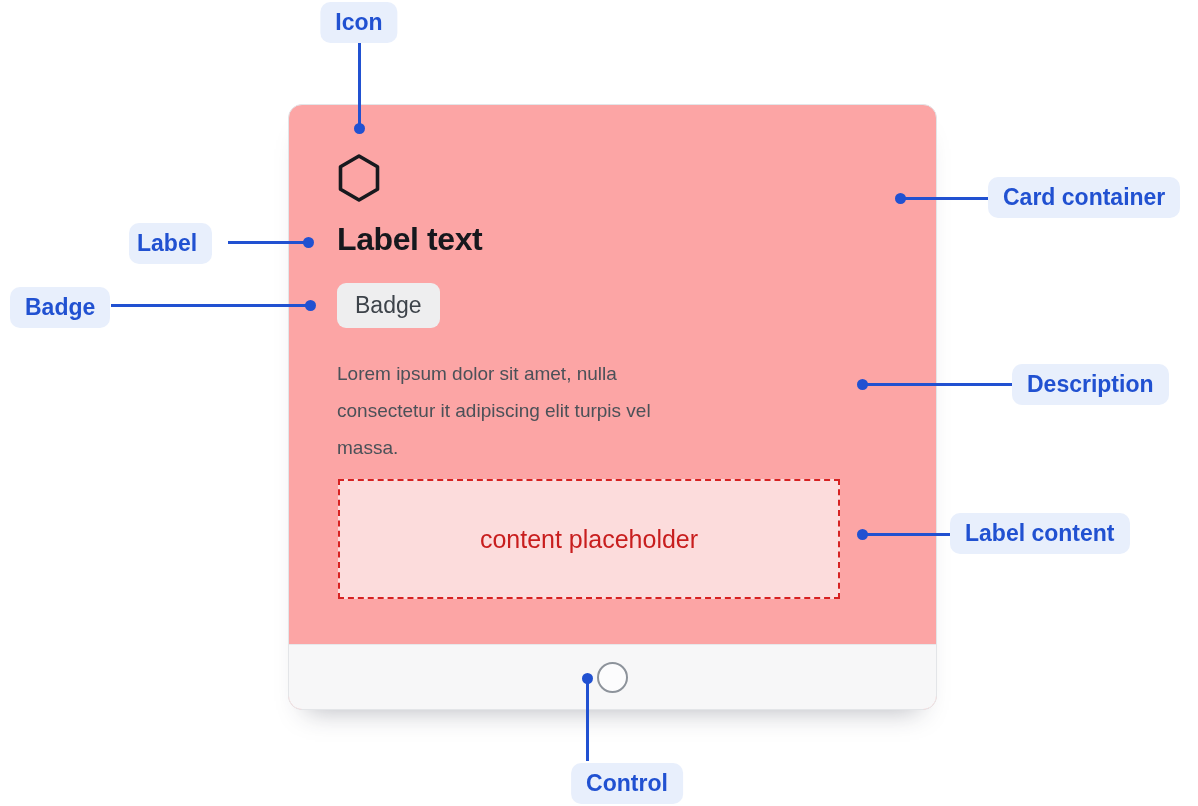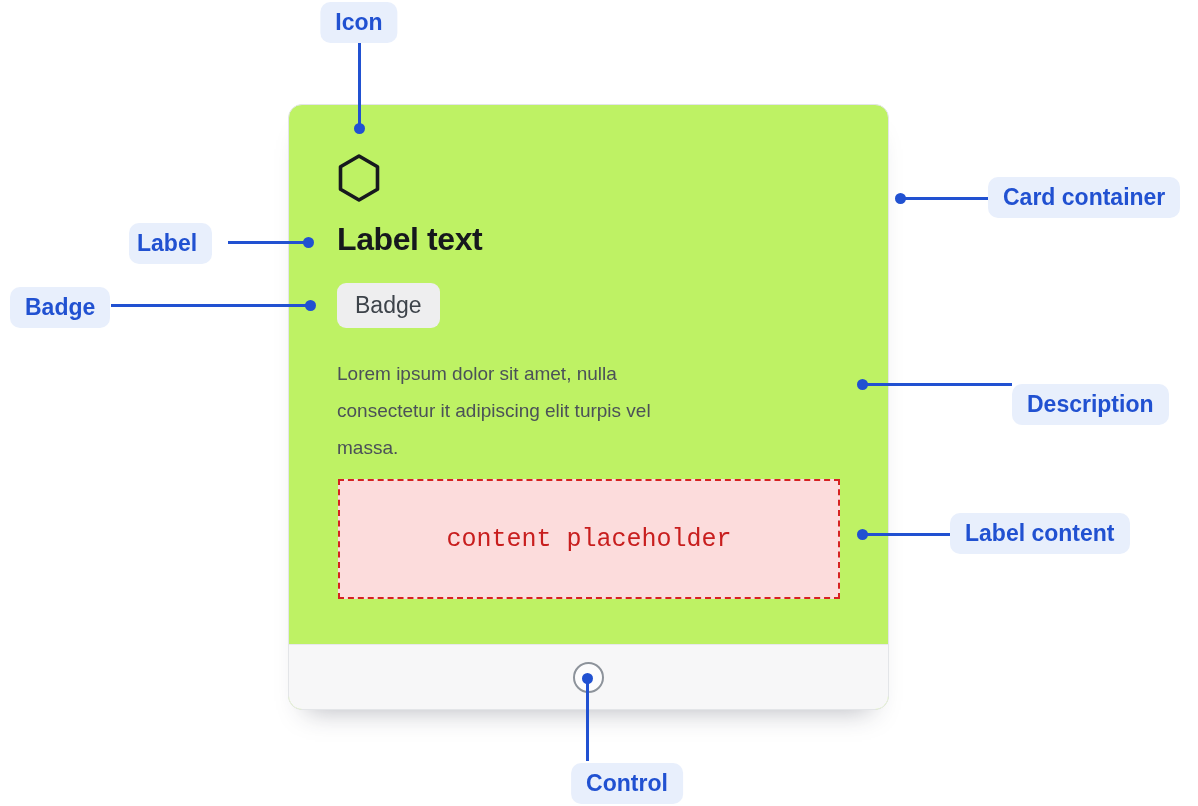--- a/index.html
+++ b/index.html
@@ -18,22 +18,22 @@
     --icon-stroke:#17191e;
   }
   html,body{margin:0;padding:0;background:#ffffff;}
   .canvas{
     position:relative;width:1198px;height:806px;overflow:hidden;
     font-family:"Liberation Sans","DejaVu Sans",sans-serif;
     background:#ffffff;
   }
   
   .card{
-    position:absolute;left:288px;top:104px;width:601px;height:606px;
-    background:#bef264;border:1px solid var(--card-border);border-radius:14px;
+    position:absolute;left:288px;top:104px;width:649px;height:606px;
+    background:#fca5a5;border:1px solid var(--card-border);border-radius:14px;
     box-shadow:0 18px 26px -18px rgba(40,44,63,.35);
     box-sizing:border-box;
   }
   .hex-icon{position:absolute;left:48px;top:48px;}
   .card-label{
     position:absolute;left:48px;top:114px;margin:0;
     font-size:32px;font-weight:700;letter-spacing:-.4px;color:var(--heading);
     line-height:40px;
   }
   .badge{
@@ -47,21 +47,21 @@
     white-space:pre-line;
   }
   .placeholder{
     position:absolute;left:49px;top:374px;width:502px;height:120px;
     box-sizing:border-box;
     background:var(--placeholder-bg);
     border:2.5px dashed var(--placeholder-border);
     display:flex;align-items:center;justify-content:center;
   }
   .placeholder span{
-    font-family:Liberation Mono, monospace;
+    font-family:Liberation Sans, sans-serif;
     font-size:25px;color:var(--placeholder-text);text-align:right;
   }
   .card-footer{
     position:absolute;left:0;right:0;bottom:0;height:64px;
     background:var(--footer-bg);border-top:1px solid #e7e8eb;
     border-radius:0 0 13px 13px;
     display:flex;align-items:center;justify-content:center;
   }
   .control{
     width:31px;height:31px;border-radius:50%;
@@ -127,19 +127,19 @@
   <div class="dot" style="left:581.5px;top:672.5px;"></div>
 
   <div class="callout center-x" style="left:359px;top:2px;">Icon</div>
 
   <div class="callout" style="left:129px;top:223px;padding-left:8px;">Label</div>
 
   <div class="callout" style="left:10px;top:287px;">Badge</div>
 
   <div class="callout" style="left:988px;top:177px;">Card container</div>
 
-  <div class="callout" style="left:1012px;top:384px;text-align:right;">Description</div>
+  <div class="callout" style="left:1012px;top:364px;text-align:right;">Description</div>
 
   <div class="callout" style="left:950px;top:513px;">Label content</div>
 
   <div class="callout center-x" style="left:587px;top:763px;margin-left:40px;">Control</div>
 
 </div>
 
 </body></html>

